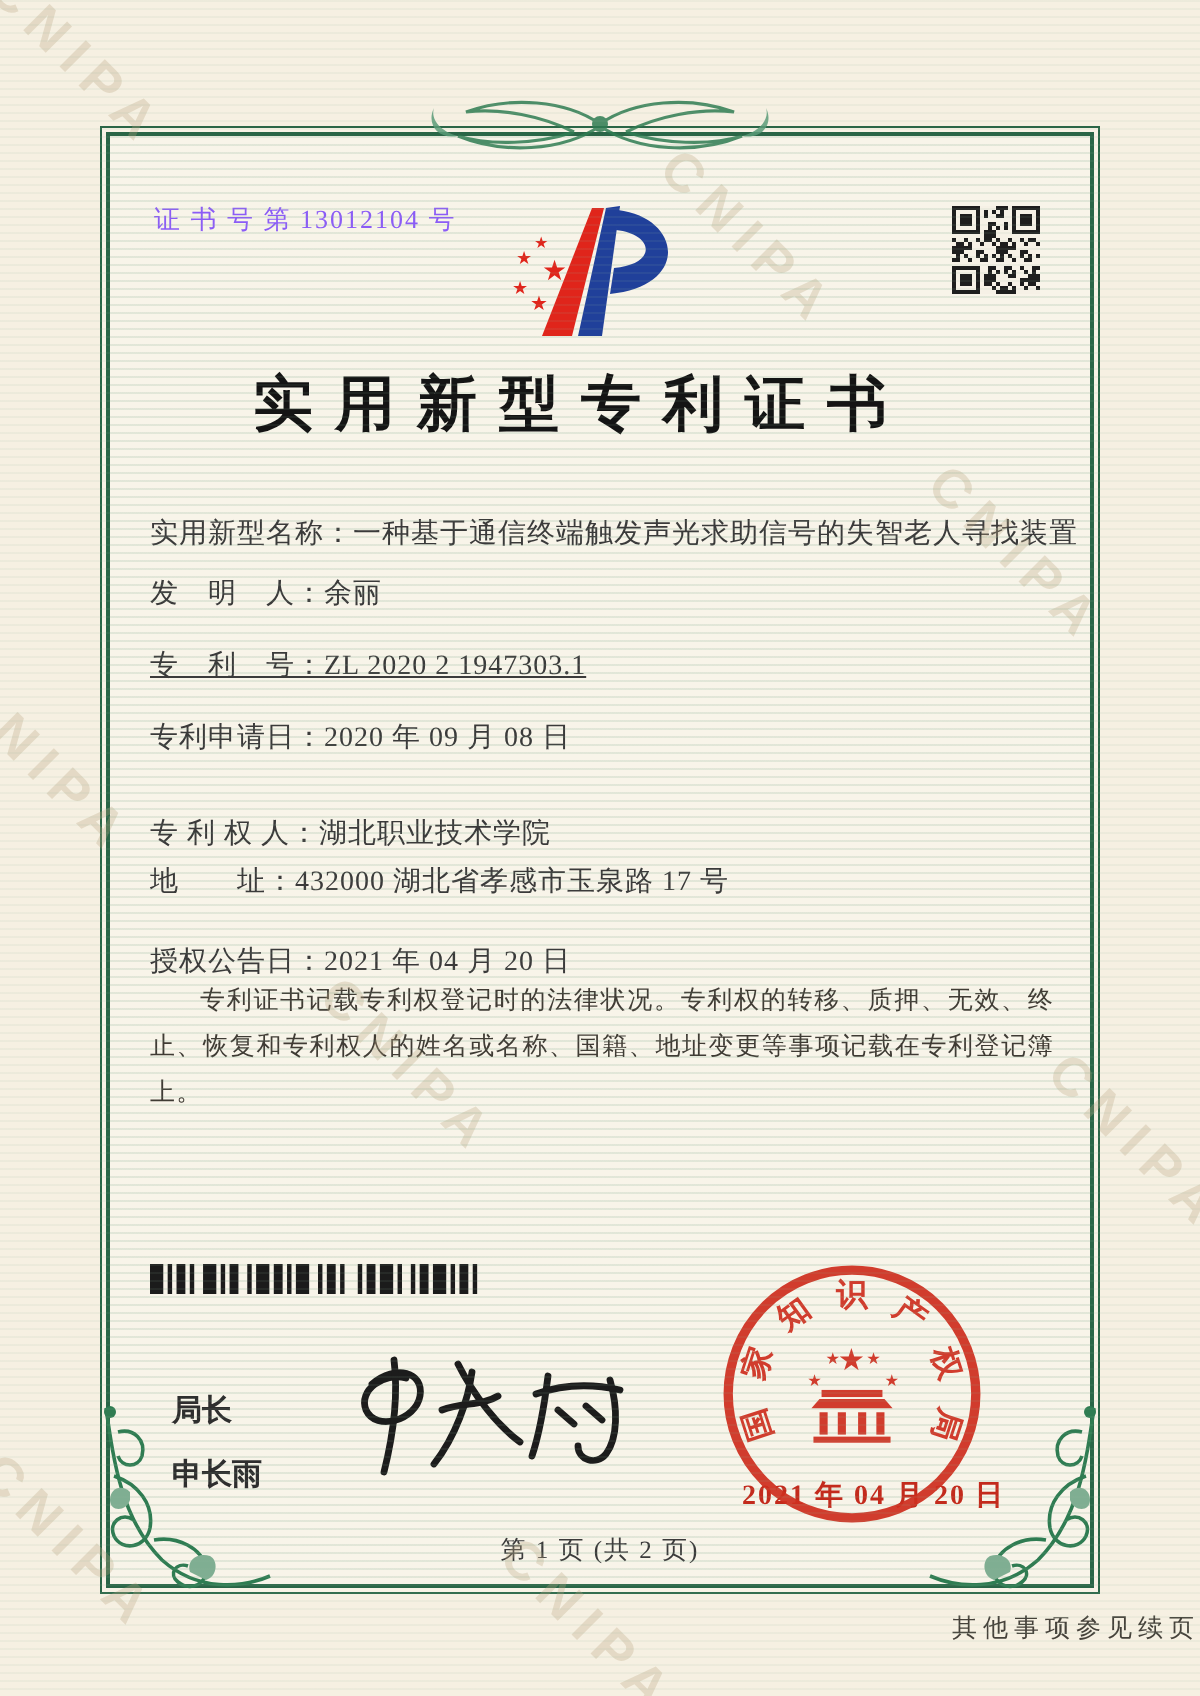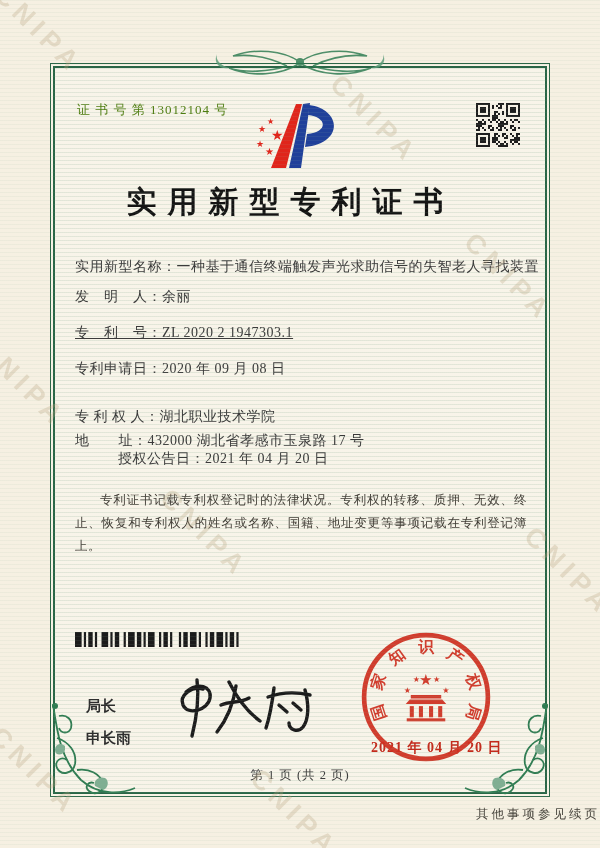--- a/index.html
+++ b/index.html
@@ -33,21 +33,21 @@
     background:#f8f3e6;
   }
   .frame-inner{
     width:100%;height:100%;box-sizing:border-box;
     border:2px solid #2a6647;
     background:repeating-linear-gradient(180deg,
       rgba(150,185,158,.14) 0 1px, transparent 1px 4px),#f8f4e9;
   }
   .cert-no{
     position:absolute;left:77px;top:101px;z-index:3;
-    font-size:13px;letter-spacing:1px;color:#4d7c0f;
+    font-size:13px;letter-spacing:1px;color:#8b5cf6;
   }
   .logo{position:absolute;left:255px;top:100px;width:90px;height:72px;z-index:3;}
   .qr{position:absolute;left:476px;top:103px;width:44px;height:44px;z-index:3;}
   .title{
     position:absolute;left:0;top:182px;width:570px;z-index:3;
     text-align:center;font-size:30px;font-weight:bold;letter-spacing:11px;
     color:#141414;text-indent:11px;border-radius:14px;
   }
   .fields{position:absolute;left:75px;top:246px;width:452px;z-index:3;font-size:14px;}
   .frow{position:absolute;left:0;white-space:nowrap;letter-spacing:.5px;}
@@ -306,21 +306,21 @@
     </div>
     <div class="frow" style="top:114px;">
       <span class="lbl">专利申请日：</span><span class="val">2020 年 09 月 08 日</span>
     </div>
     <div class="frow" style="top:150px;margin-top:12px;">
       <span class="lbl">专 利 权 人：</span><span class="val">湖北职业技术学院</span>
     </div>
     <div class="frow" style="top:186px;">
       <span class="lbl">地　　址：</span><span class="val">432000 湖北省孝感市玉泉路 17 号</span>
     </div>
-    <div class="frow" style="top:204px;width:452px;margin-left:43px;">
+    <div class="frow" style="top:226px;width:452px;">
       <span class="lbl">授权公告日：</span><span class="val">2021 年 04 月 20 日</span>
     </div>
   </div>
 
   <div class="paras">
     <p>专利证书记载专利权登记时的法律状况。专利权的转移、质押、无效、终止、恢复和专利权人的姓名或名称、国籍、地址变更等事项记载在专利登记簿上。</p>
   </div>
 
   <svg class="barcode" viewBox="0 0 168 15" preserveAspectRatio="none">
       <rect x="0" y="0" width="6.631578947368421" height="15" fill="#1b1b1b"></rect>

